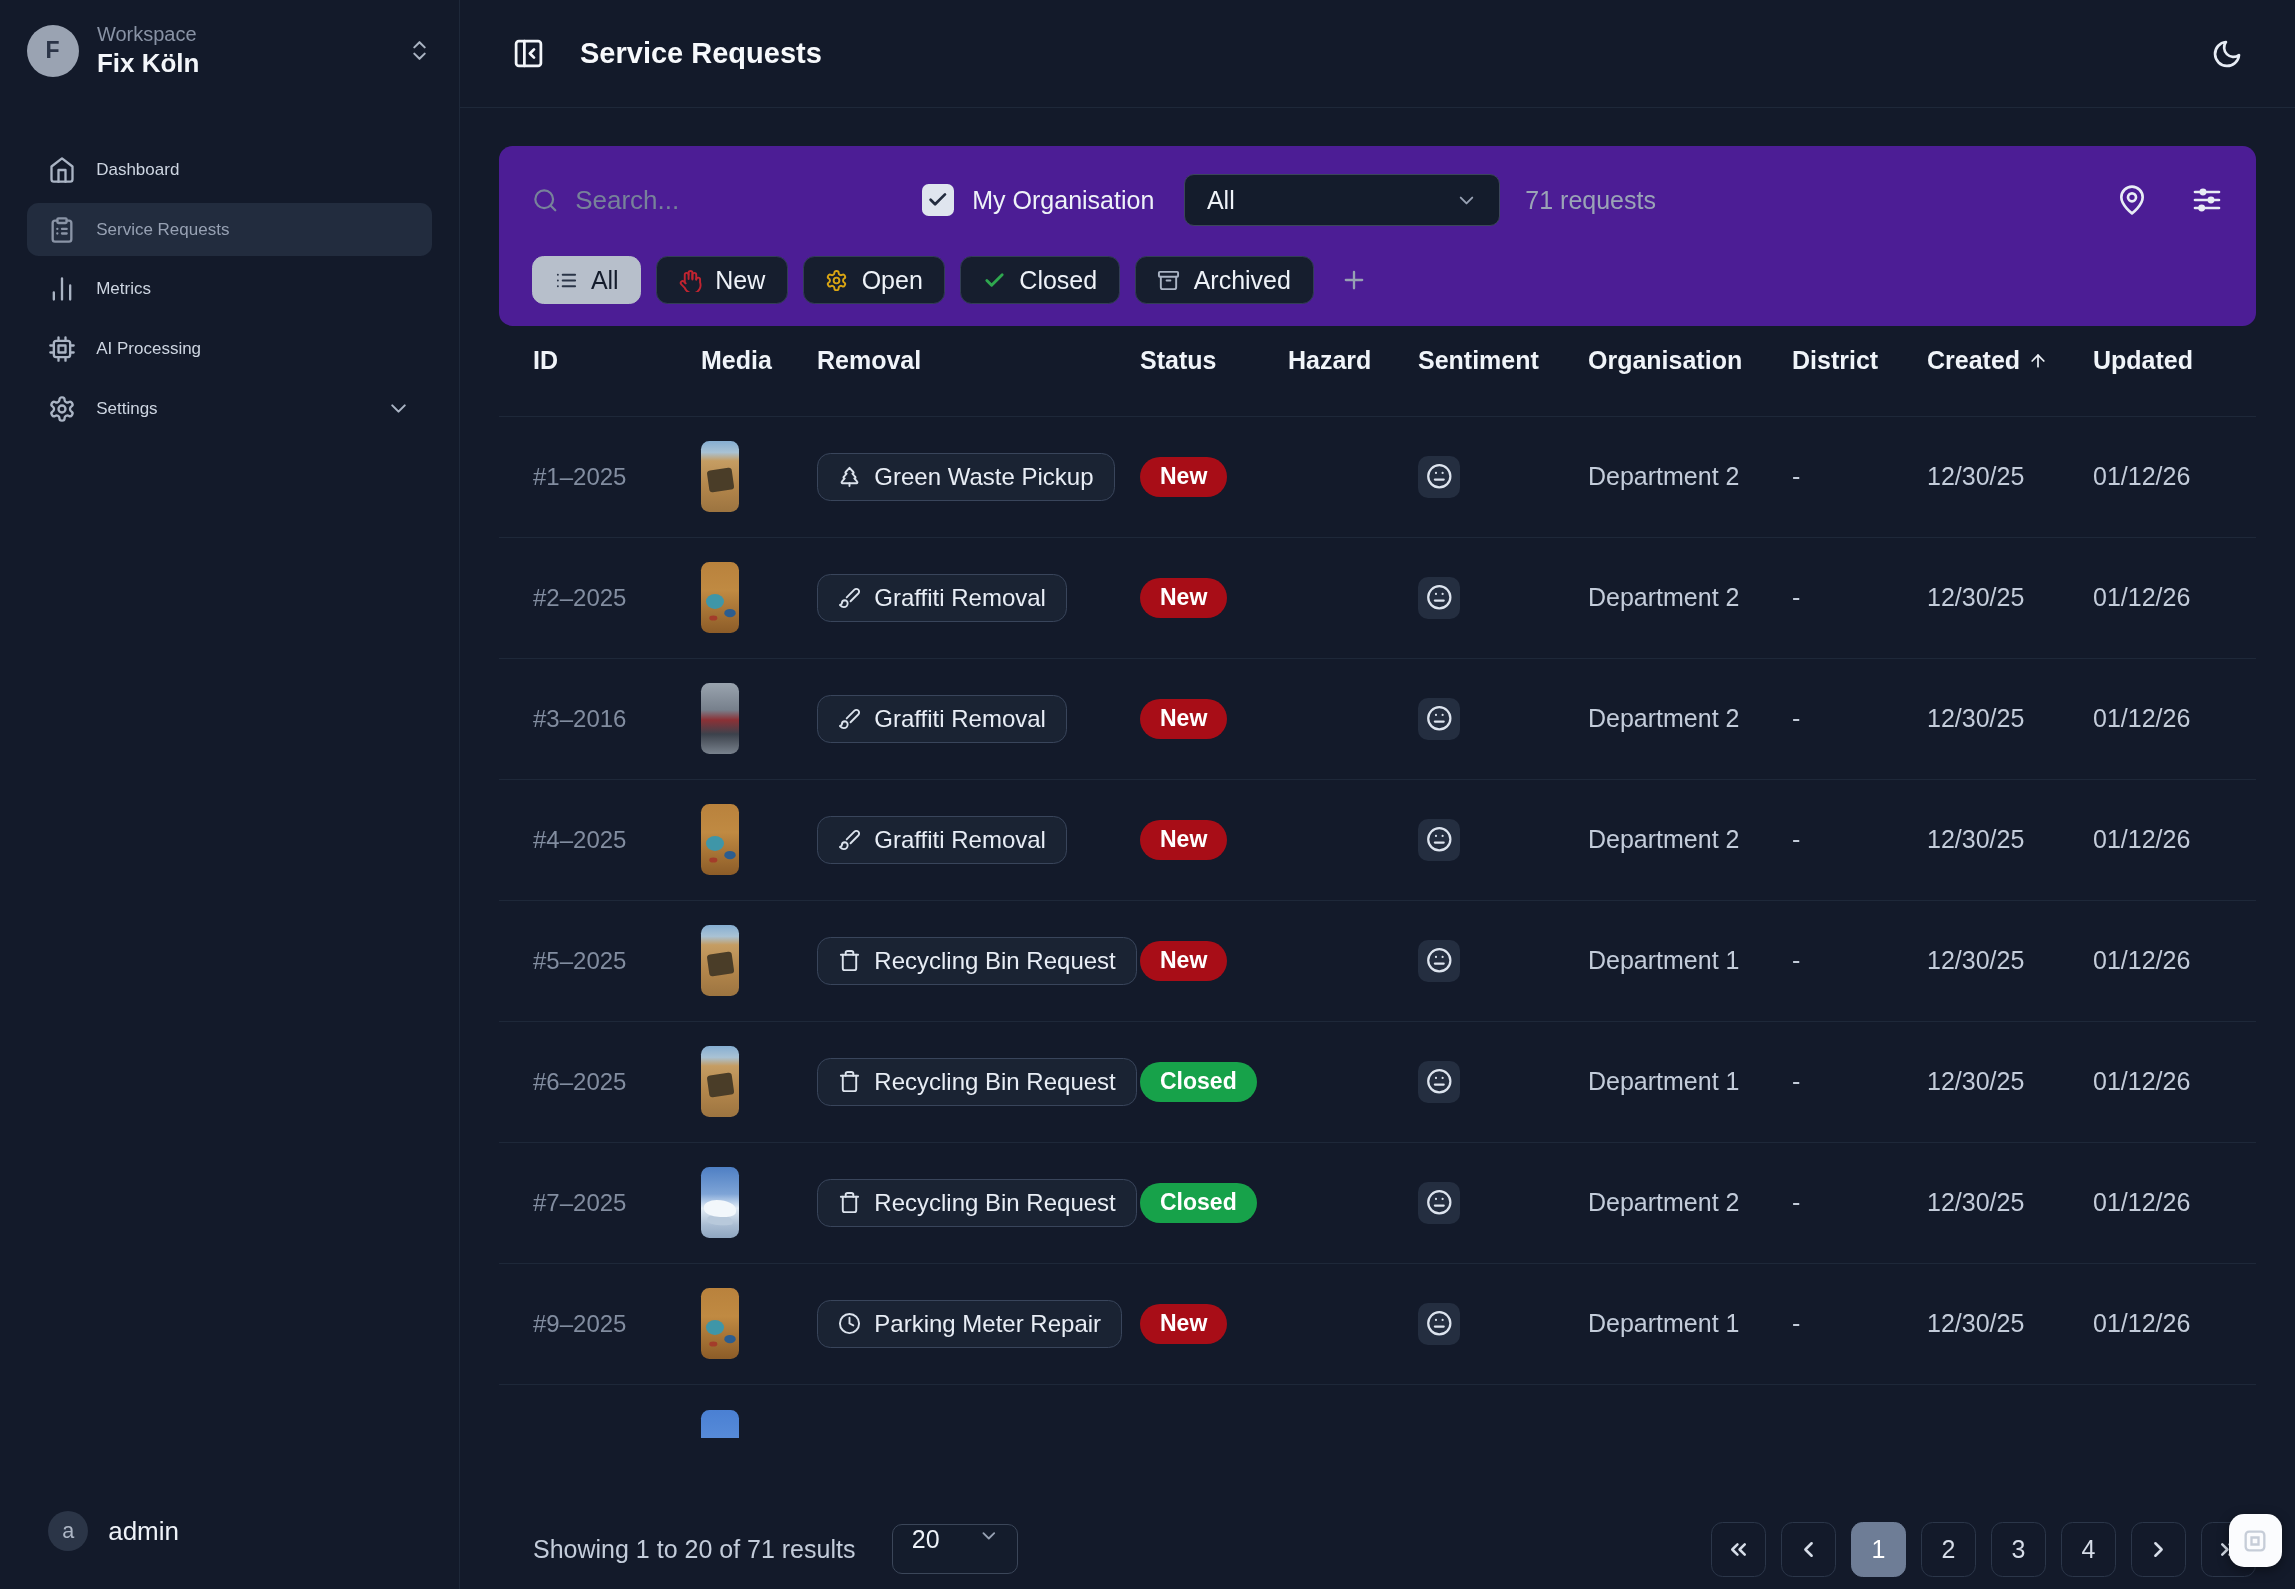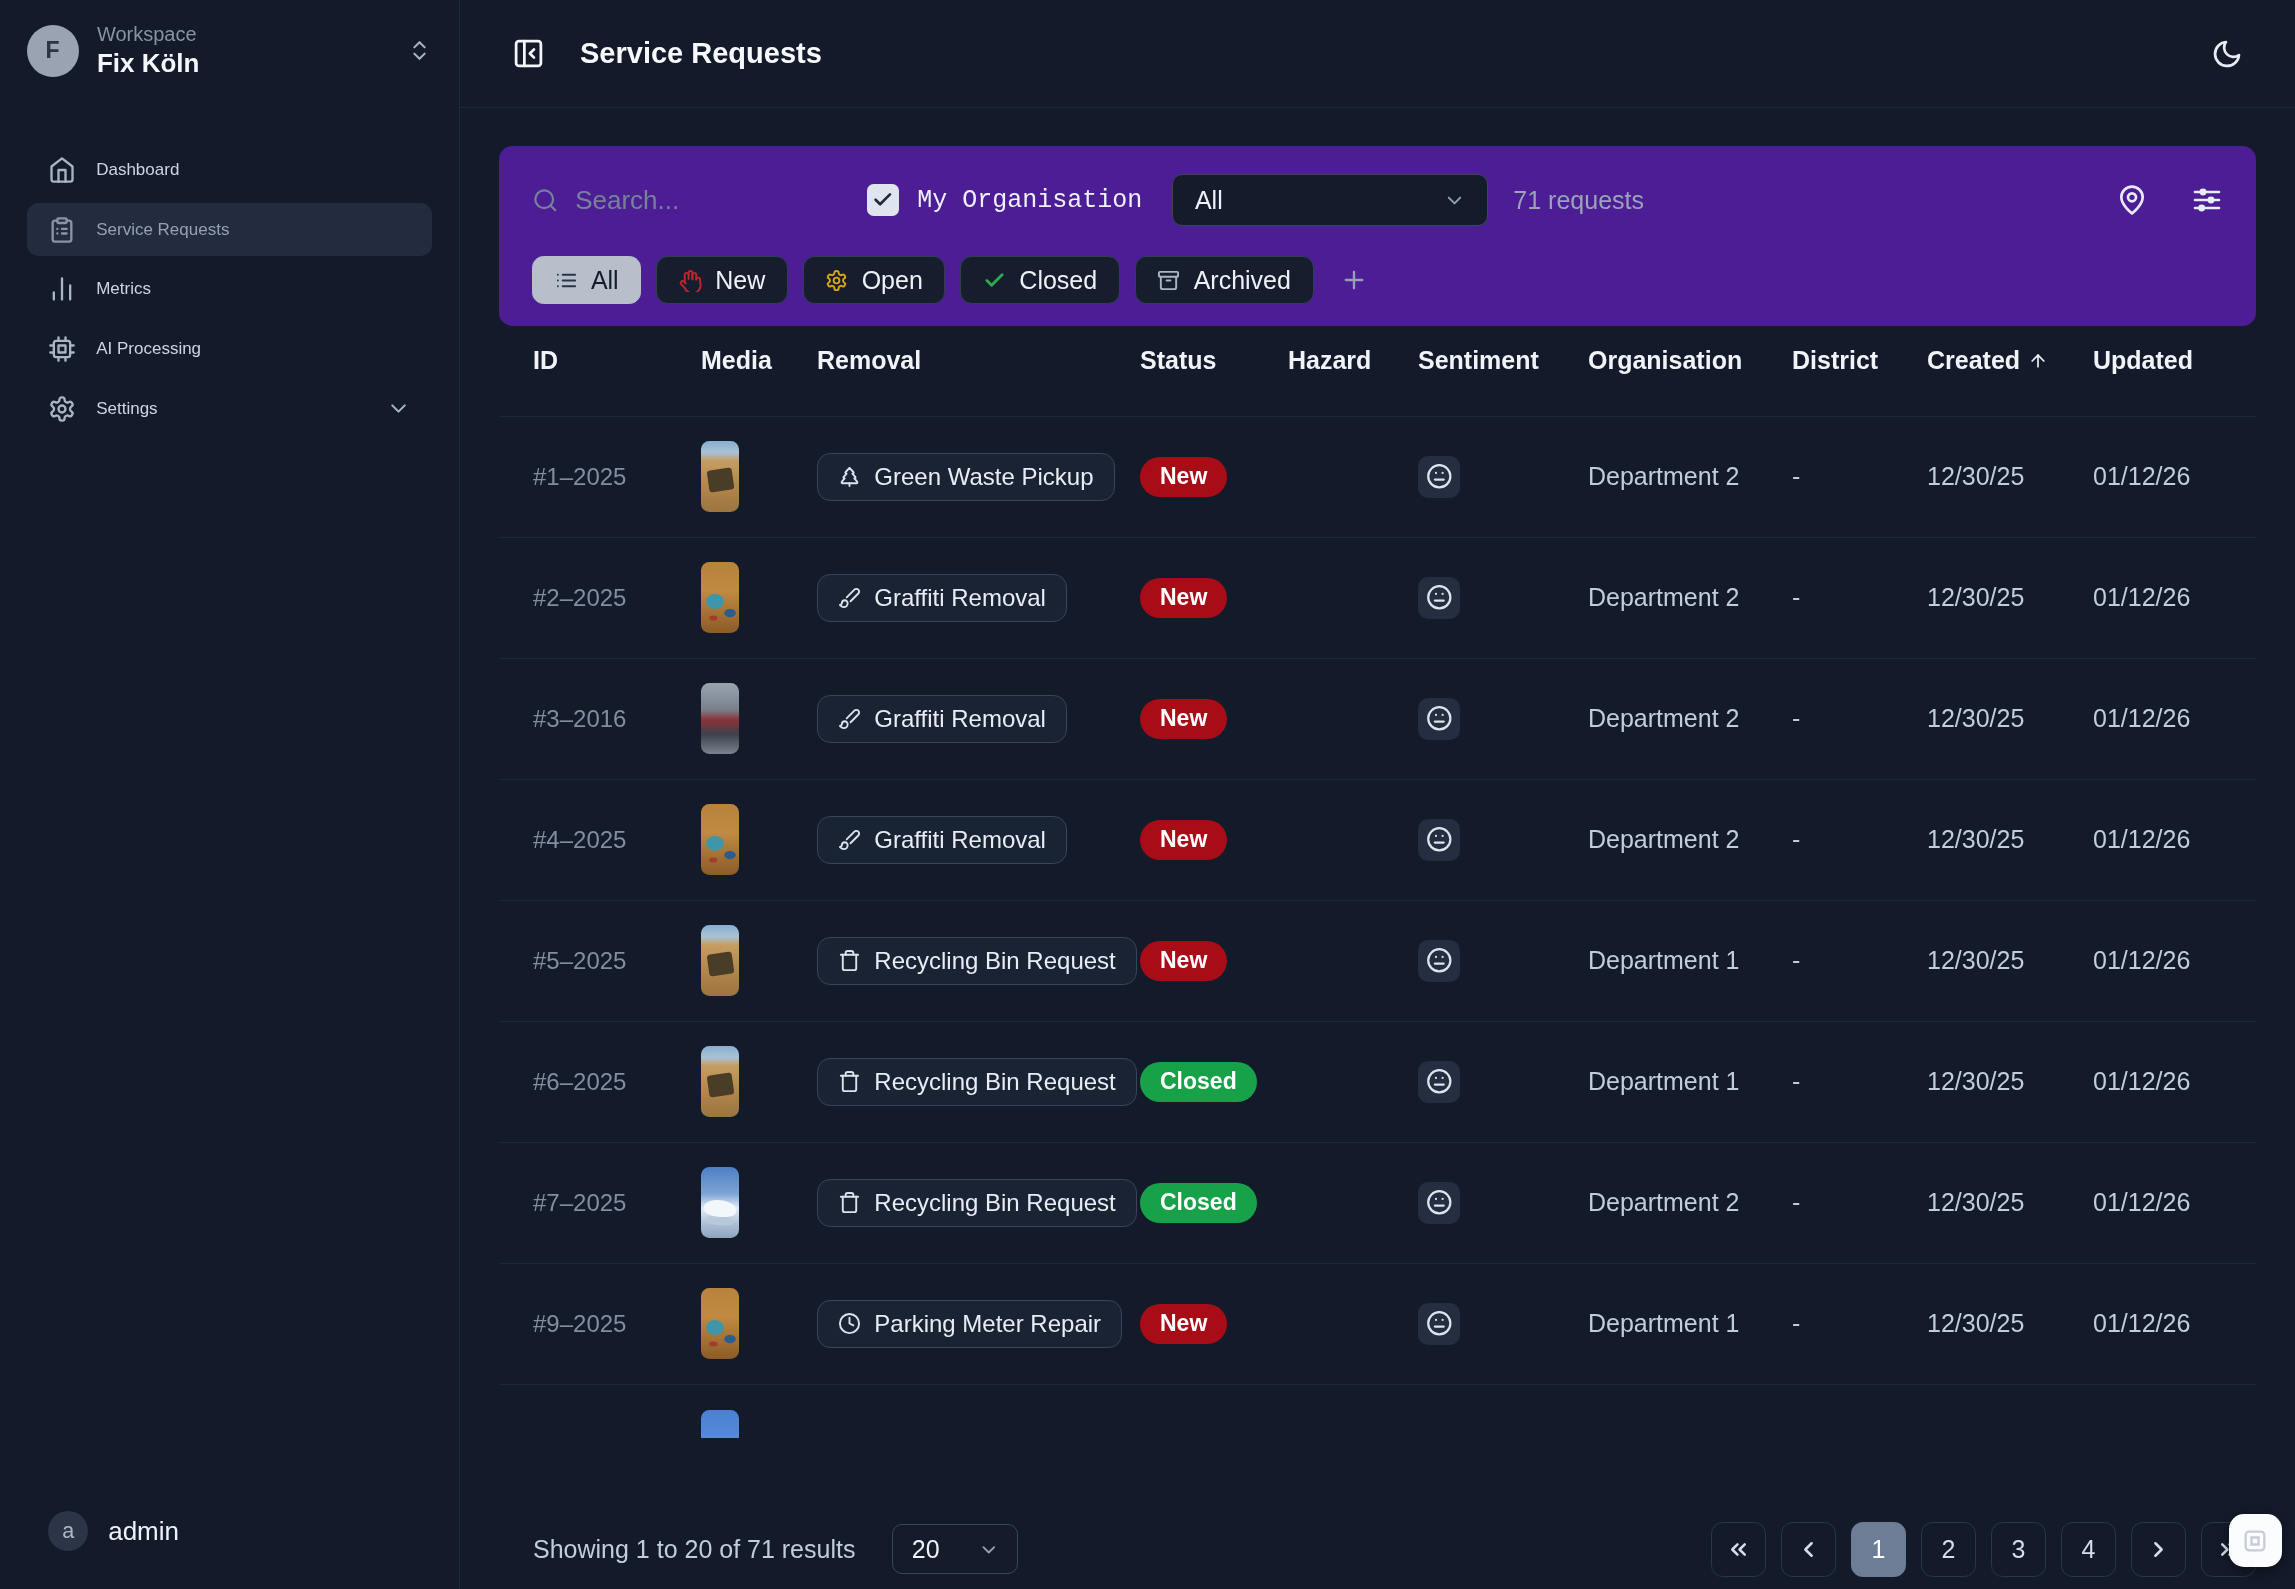--- a/index.html
+++ b/index.html
@@ -79,21 +79,21 @@
     flex-shrink:0;
   }
   .panel-row1 { display:flex; align-items:center; height:52px; }
   .search-wrap { display:flex; align-items:center; gap:16.6px; width:274px; color:#77829a; }
   .search-wrap input {
     background:transparent; border:none; outline:none;
     color:#c7cfdd; font-size:26px; width:199px;
     font-family:"Liberation Sans", sans-serif;
   }
   .search-wrap input::placeholder { color:#77829a; }
-  .chk-wrap { display:flex; align-items:center; gap:18.3px; margin-left:61px; cursor:pointer;font-family:Liberation Mono, monospace; }
+  .chk-wrap { display:flex; align-items:center; gap:18.3px; margin-left:116px; cursor:pointer; }
   .checkbox {
     width:32px; height:32px; border-radius:6.6px;
     background:#dfe5ee; display:flex; align-items:center; justify-content:center;
     color:#222c3e;
   }
   .chk-label { font-size:25px; color:#eef2f8; }
   .org-select {
     margin-left:30px;
     width:316px; height:52px;
     background:#141c2c; border:0.8px solid #3b4659; border-radius:10px;
@@ -179,21 +179,21 @@
     display:flex; align-items:center;
     padding:11.6px 0 0 34px;
     height:91px;
   }
   .page-summary { font-size:25px; color:#c3ccda; }
   .size-select {
     margin-left:37px;
     width:126px; height:50px;
     border:0.8px solid #3b4659; border-radius:10px;
     background:#141c2c;
-    display:flex; align-items:center; justify-content:space-between;
+    display:flex; justify-content:space-between;
     padding:0 18.3px; cursor:pointer;
   }
   .size-select .val { font-size:25px; color:#eef2f8; }
   .size-select .chev { color:#97a1b3; }
   .pager { margin-left:auto; display:flex; gap:15px; }
   .pbtn {
     width:55px; height:55px;
     border:0.8px solid #2b3649; border-radius:11.6px;
     background:transparent; color:#d6dde8;
     font-size:25px; display:flex; align-items:center; justify-content:center;

